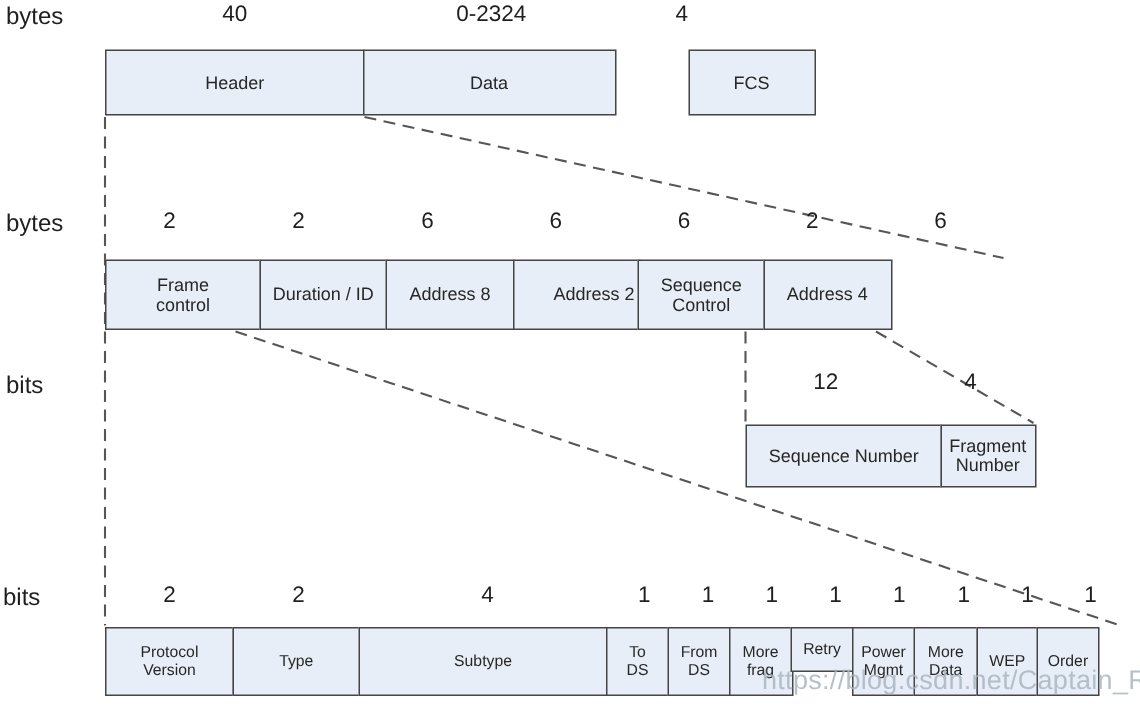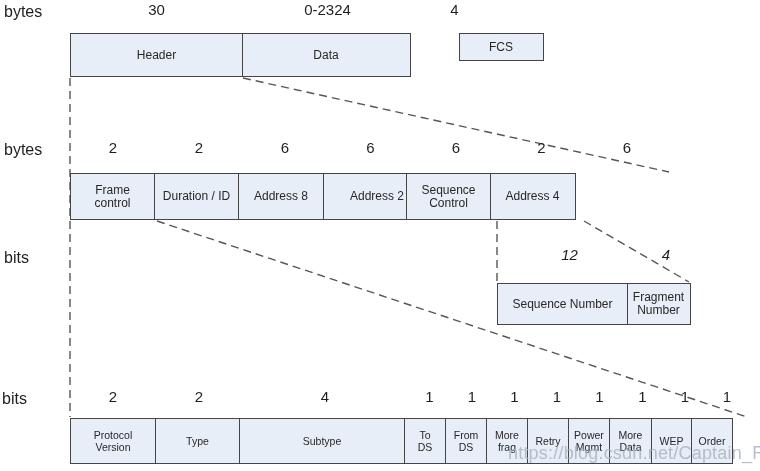--- a/index.html
+++ b/index.html
@@ -73,53 +73,53 @@
   <svg id="connectors" viewBox="0 0 760 471" xmlns="http://www.w3.org/2000/svg">
     <line x1="70" y1="78" x2="70" y2="417" stroke="#565656" stroke-width="1.4" stroke-dasharray="8 5"></line>
     <line x1="243" y1="78" x2="669" y2="172" stroke="#565656" stroke-width="1.4" stroke-dasharray="8 5"></line>
     <line x1="497" y1="221" x2="497" y2="282" stroke="#565656" stroke-width="1.4" stroke-dasharray="8 5"></line>
     <line x1="584" y1="221" x2="689" y2="282" stroke="#565656" stroke-width="1.4" stroke-dasharray="8 5"></line>
     <line x1="157" y1="221" x2="747" y2="417" stroke="#565656" stroke-width="1.4" stroke-dasharray="8 5"></line>
   </svg>
 
   <div class="unit-label" style="left:4px; top:3px;">bytes</div>
   <div class="size-row" style="left:70px; top:1px;">
-    <div class="size-cell" style="width:173px;">30</div>
+    <div class="size-cell" style="width:173px;">40</div>
     <div class="size-cell" style="width:169px;">0-2324</div>
     <div class="size-cell" style="width:85px;">4</div>
   </div>
   <div class="box-row" style="left:70px; top:33px; height:44px;">
     <div class="field-box" style="width:173px; height:44px;">Header</div>
     <div class="field-box" style="width:169px; height:44px;">Data</div>
-    <div class="field-box" style="width:85px;  height:28px;margin-left:48px;">FCS</div>
+    <div class="field-box" style="width:85px;  height:44px;margin-left:48px;">FCS</div>
   </div>
 
   <div class="unit-label" style="left:4px; top:141px;">bytes</div>
   <div class="size-row" style="left:70px; top:139px;">
     <div class="size-cell" style="width:86px;">2</div>
     <div class="size-cell" style="width:86px;">2</div>
     <div class="size-cell" style="width:86px;">6</div>
     <div class="size-cell" style="width:85px;">6</div>
     <div class="size-cell" style="width:86px;">6</div>
     <div class="size-cell" style="width:85px;">2</div>
     <div class="size-cell" style="width:86px;">6</div>
   </div>
   <div class="box-row" style="left:70px; top:173px; height:47px;">
-    <div class="field-box" style="width:85px; height:47px;">Frame
+    <div class="field-box" style="width:104px; height:47px;">Frame
 control</div>
     <div class="field-box" style="width:86px; height:47px;">Duration / ID</div>
     <div class="field-box" style="width:86px; height:47px;">Address 8</div>
     <div class="field-box" style="width:85px; height:47px;padding-left:24px;">Address 2</div>
     <div class="field-box" style="width:85px; height:47px;">Sequence
 Control</div>
     <div class="field-box" style="width:86px; height:47px;">Address 4</div>
   </div>
 
   <div class="unit-label" style="left:4px; top:249px;">bits</div>
-  <div class="size-row" style="left:505px; top:246px;font-style:italic;">
+  <div class="size-row" style="left:486px; top:246px;">
     <div class="size-cell" style="width:129px;">12</div>
     <div class="size-cell" style="width:64px;">4</div>
   </div>
   <div class="box-row" style="left:497px; top:283px; height:42px;">
     <div class="field-box" style="width:131px; height:42px;">Sequence Number</div>
     <div class="field-box" style="width:64px;  height:42px;">Fragment
 Number</div>
   </div>
 
   <div class="unit-label" style="left:2px; top:390px;">bits</div>
@@ -140,21 +140,21 @@
     <div class="field-box" style="width:86px;  height:46px;">Protocol
 Version</div>
     <div class="field-box" style="width:86px;  height:46px;">Type</div>
     <div class="field-box" style="width:166px; height:46px;">Subtype</div>
     <div class="field-box" style="width:43px;  height:46px;">To
 DS</div>
     <div class="field-box" style="width:42px;  height:46px;">From
 DS</div>
     <div class="field-box" style="width:43px;  height:46px;">More
 frag</div>
-    <div class="field-box" style="width:42px;  height:46px;">Retry</div>
+    <div class="field-box" style="width:42px;  height:30px;">Retry</div>
     <div class="field-box" style="width:43px;  height:46px;">Power
 Mgmt</div>
     <div class="field-box" style="width:43px;  height:46px;">More
 Data</div>
     <div class="field-box" style="width:42px;  height:46px;">WEP</div>
     <div class="field-box" style="width:42px;  height:46px;">Order</div>
   </div>
 
   <div id="watermark">https://blog.csdn.net/Captain_RB</div>
 

